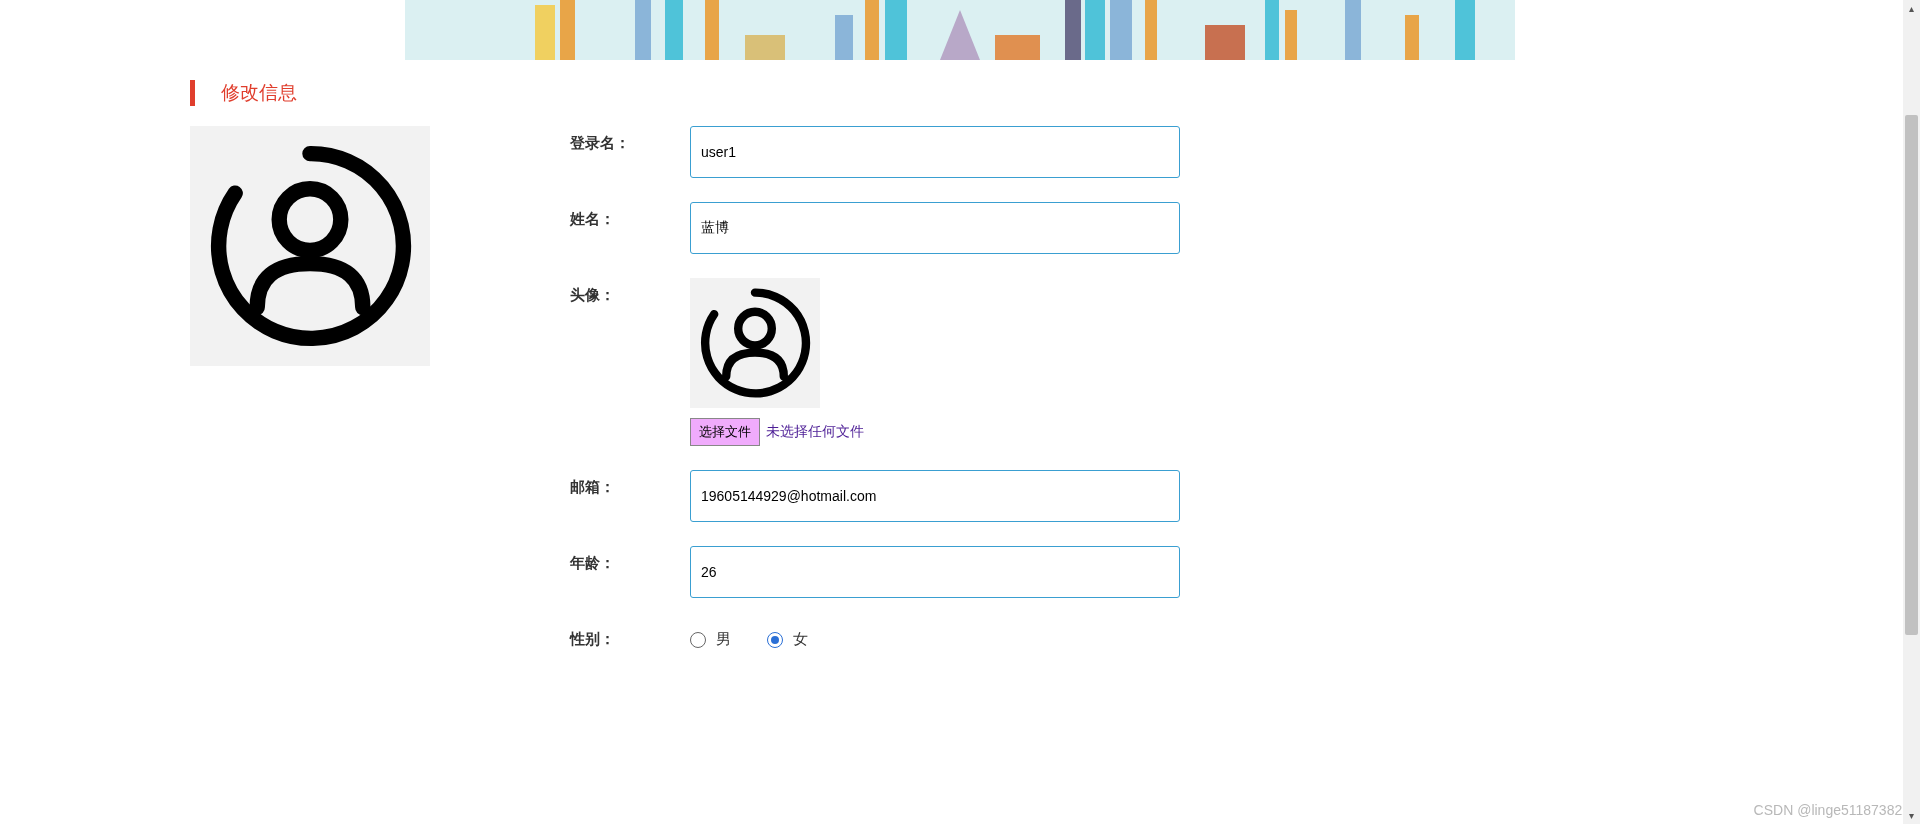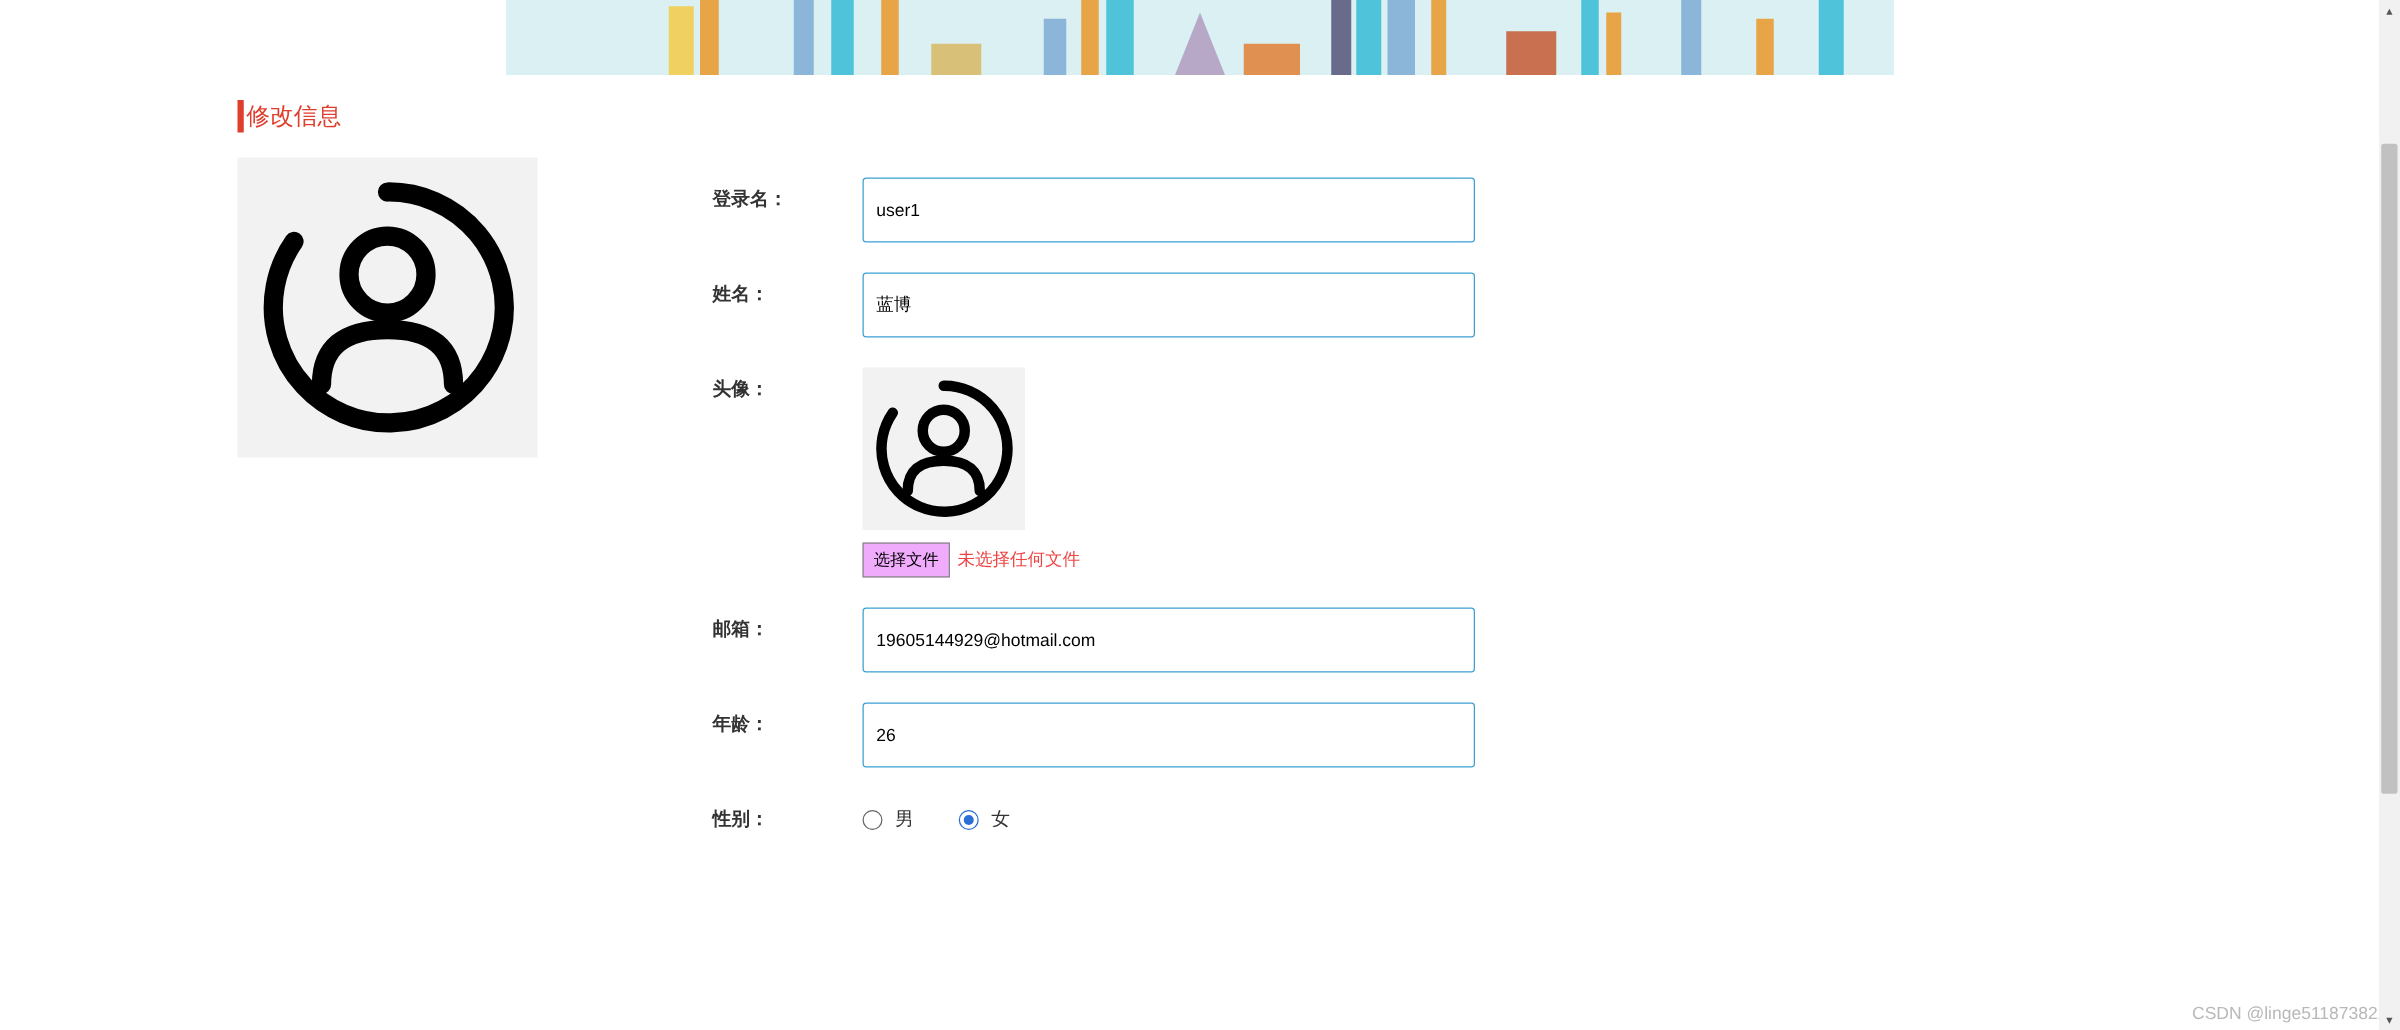--- a/index.html
+++ b/index.html
@@ -11,21 +11,21 @@
       background: linear-gradient(to bottom, #dbf0f2 0%, #dbf0f2 100%);
       position: relative;
       overflow: hidden;
       width: 1110px;
       margin: 0 auto 20px;
     }
     .banner svg { position: absolute; top: 0; left: 0; width: 100%; height: 100%; }
 
     .section-header {
       border-left: 5px solid #e03e2d;
-      padding-left: 2px;
+      padding-left: 26px;
       margin: 15px 0 20px 0;
       font-size: 19px;
       color: #e03e2d;
     }
 
     .content-wrap { display: flex; gap: 140px; }
     
     .avatar-large {
       width: 240px; height: 240px;
       background: #f2f2f2;
@@ -35,21 +35,21 @@
     .avatar-large svg { width: 220px; height: 220px; }
     
     .avatar-small {
       width: 130px; height: 130px;
       background: #f2f2f2;
       display: flex; align-items: center; justify-content: center;
       margin-bottom: 10px;
     }
     .avatar-small svg { width: 120px; height: 120px; }
 
-    .form { flex: 1; margin-top: 16px; }
+    .form { flex: 1; }
     .form-row { display: flex; align-items: flex-start; margin-bottom: 24px; }
     .form-row.avatar-row { align-items: flex-start; }
     .form-label { width: 120px; font-weight: bold; font-size: 15px; padding-top: 8px; }
     .form-control { flex: 1; max-width: 490px; }
 
     .text-input {
       width: 100%;
       height: 52px;
       border: 1px solid #3a9fd1;
       padding: 0 10px;
@@ -59,21 +59,21 @@
     }
 
     .file-picker { display: flex; align-items: center; gap: 6px; }
     .file-btn {
       border: 1px solid #888;
       background: #f0abfc;
       padding: 4px 8px;
       font-size: 13px;
       cursor: pointer;
     }
-    .file-status { font-size: 14px; color: #ef4444; }
+    .file-status { font-size: 14px; color: #4c1d95; }
 
     .radio-group { display: flex; gap: 36px; align-items: center; padding-top: 8px; }
     .radio-item { display: flex; align-items: center; gap: 10px; cursor: pointer; font-size: 15px; }
     .radio-circle {
       width: 16px; height: 16px; border-radius: 50%;
       border: 1.5px solid #666;
       display: flex; align-items: center; justify-content: center;
     }
     .radio-circle.checked { border-color: #2a6fd6; }
     .radio-circle.checked::after {

